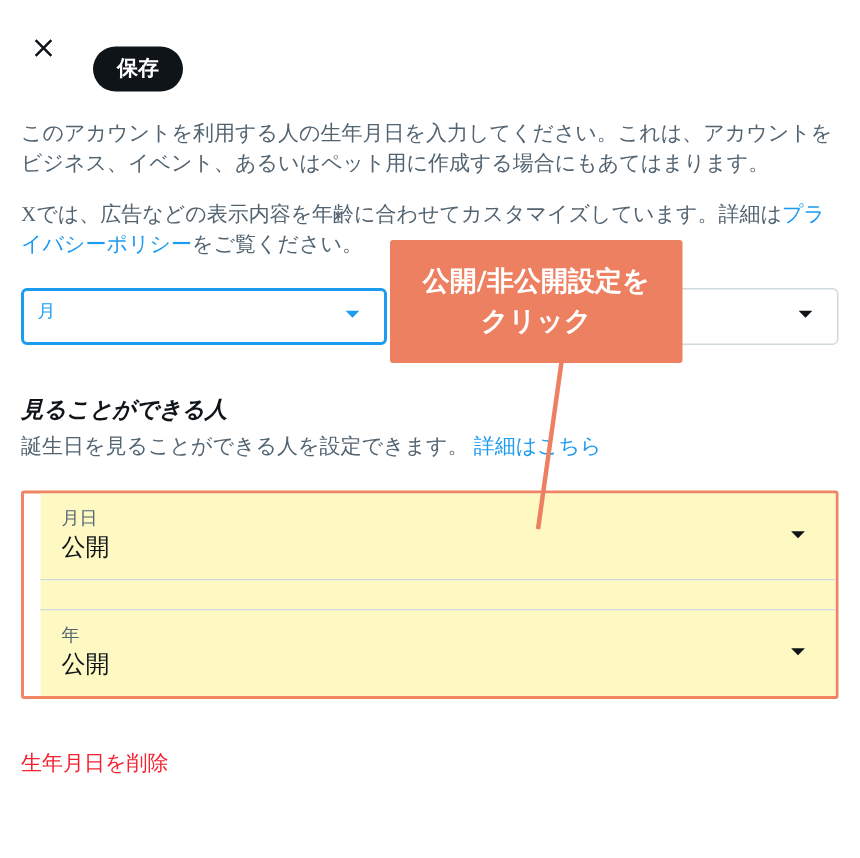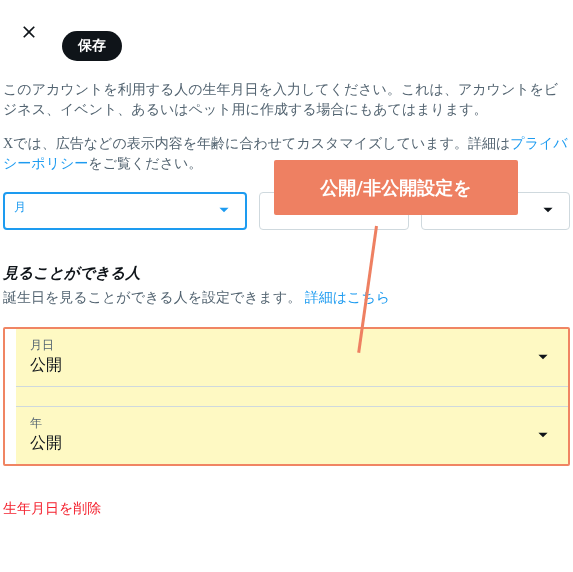--- a/index.html
+++ b/index.html
@@ -31,21 +31,21 @@
       background: #0f1419;
       color: #fff;
       border: none;
       border-radius: 999px;
       padding: 6px 16px;
       font-size: 14px;
       font-weight: 700;
       cursor: pointer;
       margin-top: 25px;
     }
-    .body-area { padding: 8px 3px; }
+    .body-area { padding: 8px 14px; }
     .desc {
       color: #536471;
       font-size: 14px;
       line-height: 1.45;
       margin-top: 4px;
     }
     .desc2 { margin-top: 14px; font-family: Liberation Serif, serif; }
     .link { color: #1d9bf0; cursor: pointer; }
     .date-row {
       display: flex;
@@ -113,23 +113,23 @@
     .vis-chev svg { width: 22px; height: 22px; fill: #0f1419; }
     .delete-link {
       text-align: left;
       color: #f4212e;
       font-size: 14px;
       margin-top: 34px;
       cursor: pointer;
     }
     .tooltip {
       position: absolute;
-      left: 274px;
+      left: 260px;
       top: 160px;
-      width: 244px;
+      width: 195px;
       background: #ee8062;
       color: #fff;
       font-size: 18px;
       font-weight: 600;
       text-align: center;
       padding: 14px 10px;
       border-radius: 2px;
       line-height: 1.5;
       z-index: 10;
       pointer-events: none;
@@ -225,14 +225,15 @@
       </span>
     </div>
   </div>
 
   <div class="delete-link">生年月日を削除</div>
 
 </div>
 
 <div class="tooltip">
   <div>公開/非公開設定を</div>
+  <div>クリック</div>
 </div>
 <div class="pointer-line"></div>
 
 </body></html>

